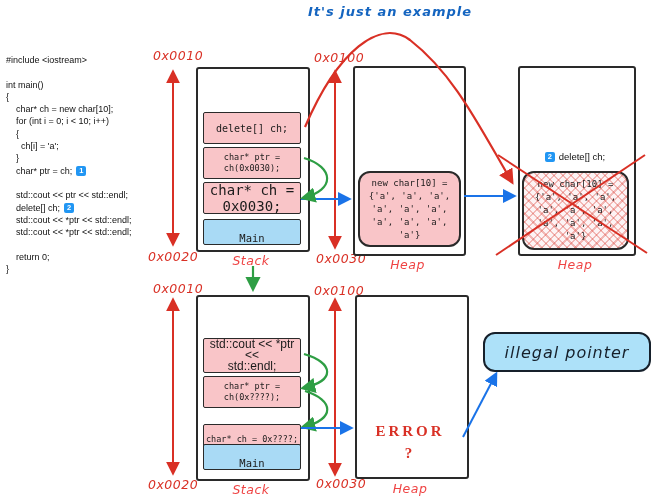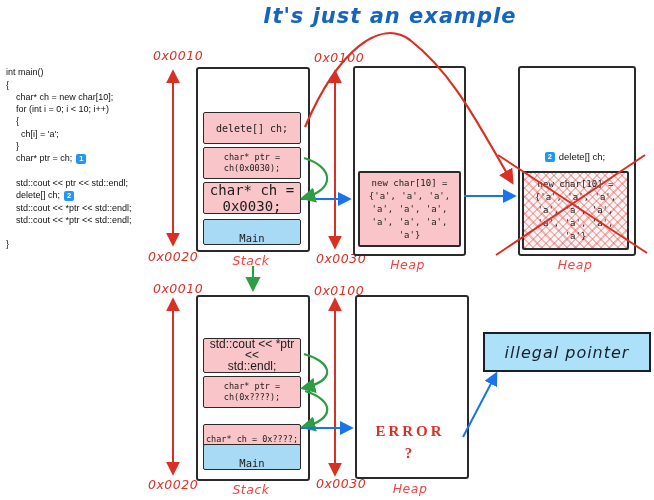--- a/index.html
+++ b/index.html
@@ -5,79 +5,81 @@
   :root{
     --red:#d93025; --green:#2e9e44; --blue:#1a73e8;
     --pink:#f9c5c8; --lightblue:#a9daf5; --bubble:#ade1f9;
     --badge:#2196f3; --titleblue:#1565c0; --ink:#2a2a2a;
   }
   html,body{margin:0;padding:0;background:#fff;}
   #canvas{position:relative;width:654px;height:500px;background:#fff;overflow:hidden;
           font-family:"DejaVu Sans",sans-serif;color:#1b1b1b;}
   
   .title{position:absolute;left:262px;top:4px;width:256px;text-align:center;
-         font-size:21px;font-style:italic;letter-spacing:1px;color:var(--titleblue);font-weight:bold;}
+         font-size:13px;font-style:italic;letter-spacing:1px;color:var(--titleblue);font-weight:bold;}
   
   .code{position:absolute;left:6px;top:54px;font-family:"Liberation Sans",sans-serif;
         font-size:9px;line-height:12.3px;color:#111;}
   .code-line{white-space:pre;min-height:12.3px;}
   .code-line span{white-space:pre;}
   .badge{display:inline-block;width:10px;height:10px;margin-left:4px;border-radius:2px;
          background:var(--badge);color:#fff;font-size:7.5px;line-height:10px;text-align:center;
          vertical-align:middle;font-weight:bold;}
   
   .addr{position:absolute;color:var(--red);font-size:12.5px;font-style:italic;letter-spacing:.5px;}
   .zone-label{position:absolute;text-align:center;font-size:12.5px;font-style:italic;color:#ef4444;letter-spacing:.5px;}
   .bigbox{position:absolute;background:#fff;border:2px solid var(--ink);border-radius:3px;}
   .frame{position:absolute;display:flex;align-items:center;justify-content:center;text-align:center;
          background:var(--pink);border:1.8px solid var(--ink);border-radius:2px;}
   .frame span{white-space:pre-line;}
   .mono{font-family:"DejaVu Sans Mono",monospace;}
   .sans{font-family:"Liberation Sans",sans-serif;}
   .mainbox{background:var(--lightblue);align-items:flex-end;}
   .heap-content{position:absolute;display:flex;align-items:center;justify-content:center;text-align:center;
-         background:var(--pink);border:2px solid var(--ink);border-radius:2px;
+         background:var(--pink);border:2px solid var(--ink);border-radius:12px;
          font-family:"DejaVu Sans Mono",monospace;font-size:9px;line-height:13px;}
   .heap-content span{white-space:pre-line;}
   .hatched{background-color:#fdf3f4;
      background-image:repeating-linear-gradient(45deg,rgba(217,48,37,.30) 0 1.5px,transparent 1.5px 6px),
                       repeating-linear-gradient(-45deg,rgba(217,48,37,.30) 0 1.5px,transparent 1.5px 6px);}
   .badge-line{position:absolute;display:flex;align-items:center;justify-content:center;gap:4px;
               font-family:"Liberation Sans",sans-serif;font-size:9.5px;color:#111;}
   .badge-line .badge{margin-left:0;}
   .error-wrap{position:absolute;text-align:center;color:var(--red);font-weight:bold;
               font-size:15px;letter-spacing:3px;line-height:22px;}
   .bubble{position:absolute;display:flex;align-items:center;justify-content:center;
-          background:var(--bubble);border:2.5px solid #16202b;border-radius:0;
+          background:var(--bubble);border:2.5px solid #16202b;border-radius:12px;
           font-size:16px;font-style:italic;letter-spacing:1px;color:#16202b;}
   svg.overlay{position:absolute;left:0;top:0;width:654px;height:500px;pointer-events:none;z-index:5;}
 </style>
 </head>
 <body>
 
 <div id="canvas">
 
   <div class="title">It's just an example</div>
 
   <div class="code">
+    <div class="code-line"><span>#include &lt;iostream&gt;</span></div>
     <div class="code-line"><span></span></div>
     <div class="code-line"><span>int main()</span></div>
     <div class="code-line"><span>{</span></div>
     <div class="code-line"><span>    char* ch = new char[10];</span></div>
     <div class="code-line"><span>    for (int i = 0; i &lt; 10; i++)</span></div>
     <div class="code-line"><span>    {</span></div>
     <div class="code-line"><span>      ch[i] = 'a';</span></div>
     <div class="code-line"><span>    }</span></div>
     <div class="code-line"><span>    char* ptr = ch;</span><span class="badge">1</span></div>
     <div class="code-line"><span></span></div>
     <div class="code-line"><span>    std::cout &lt;&lt; ptr &lt;&lt; std::endl;</span></div>
     <div class="code-line"><span>    delete[] ch;</span><span class="badge">2</span></div>
     <div class="code-line"><span>    std::cout &lt;&lt; *ptr &lt;&lt; std::endl;</span></div>
     <div class="code-line"><span>    std::cout &lt;&lt; *ptr &lt;&lt; std::endl;</span></div>
     <div class="code-line"><span></span></div>
+    <div class="code-line"><span>    return 0;</span></div>
     <div class="code-line"><span>}</span></div>
   </div>
 
   <div class="addr" style="left:153px;top:48px;">0x0010</div>
   <div class="addr" style="left:148px;top:249px;">0x0020</div>
   <div class="bigbox" style="left:196px;top:67px;width:110px;height:181px;"></div>
   <div class="frame mono" style="left:203px;top:112px;width:96px;height:30px;font-size:10px;">
       <span>delete[] ch;</span>
     </div>
   <div class="frame mono" style="left:203px;top:147px;width:96px;height:30px;font-size:8.5px;line-height:11px;">

